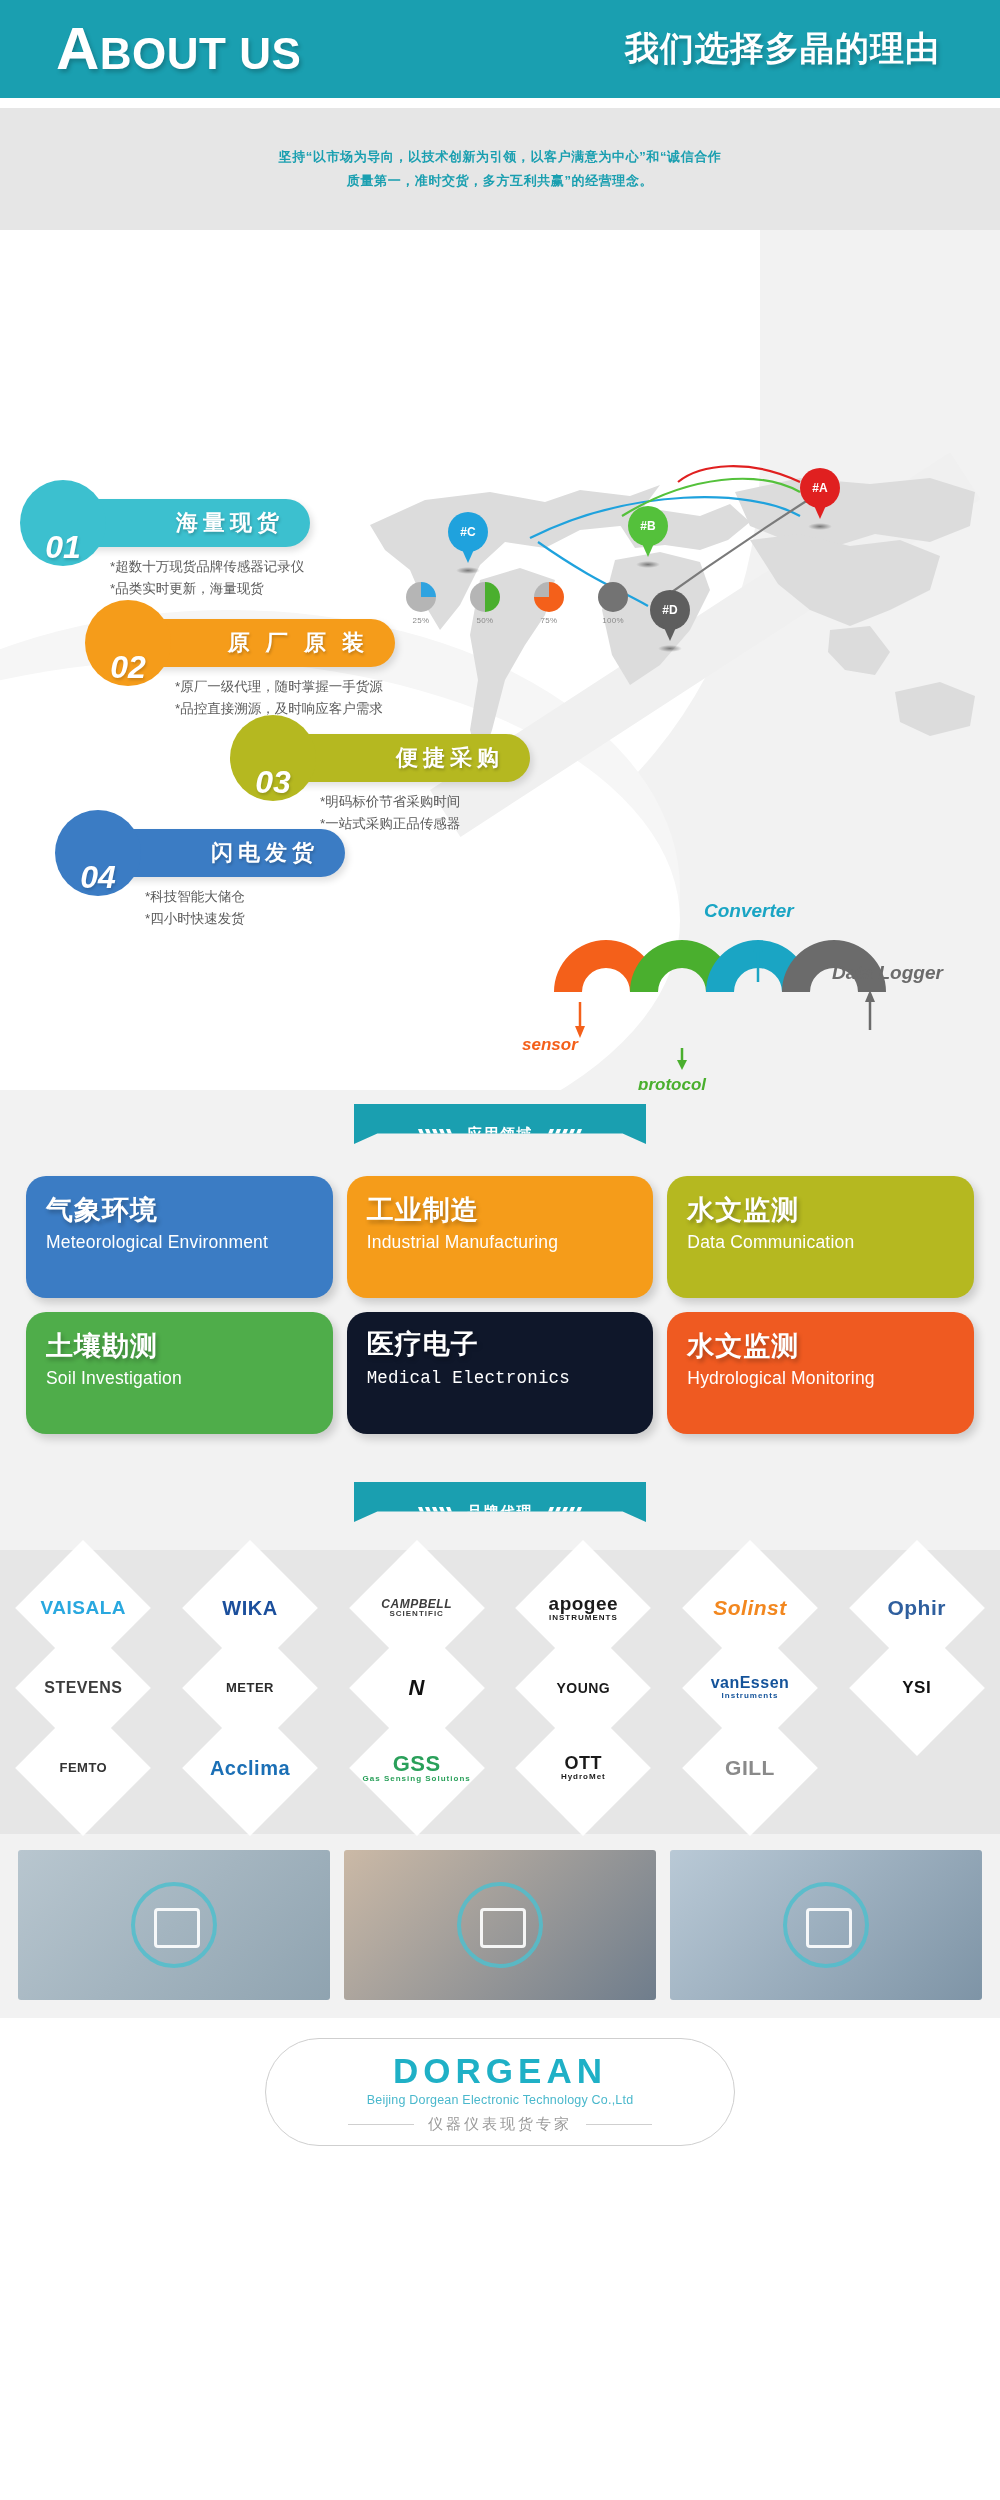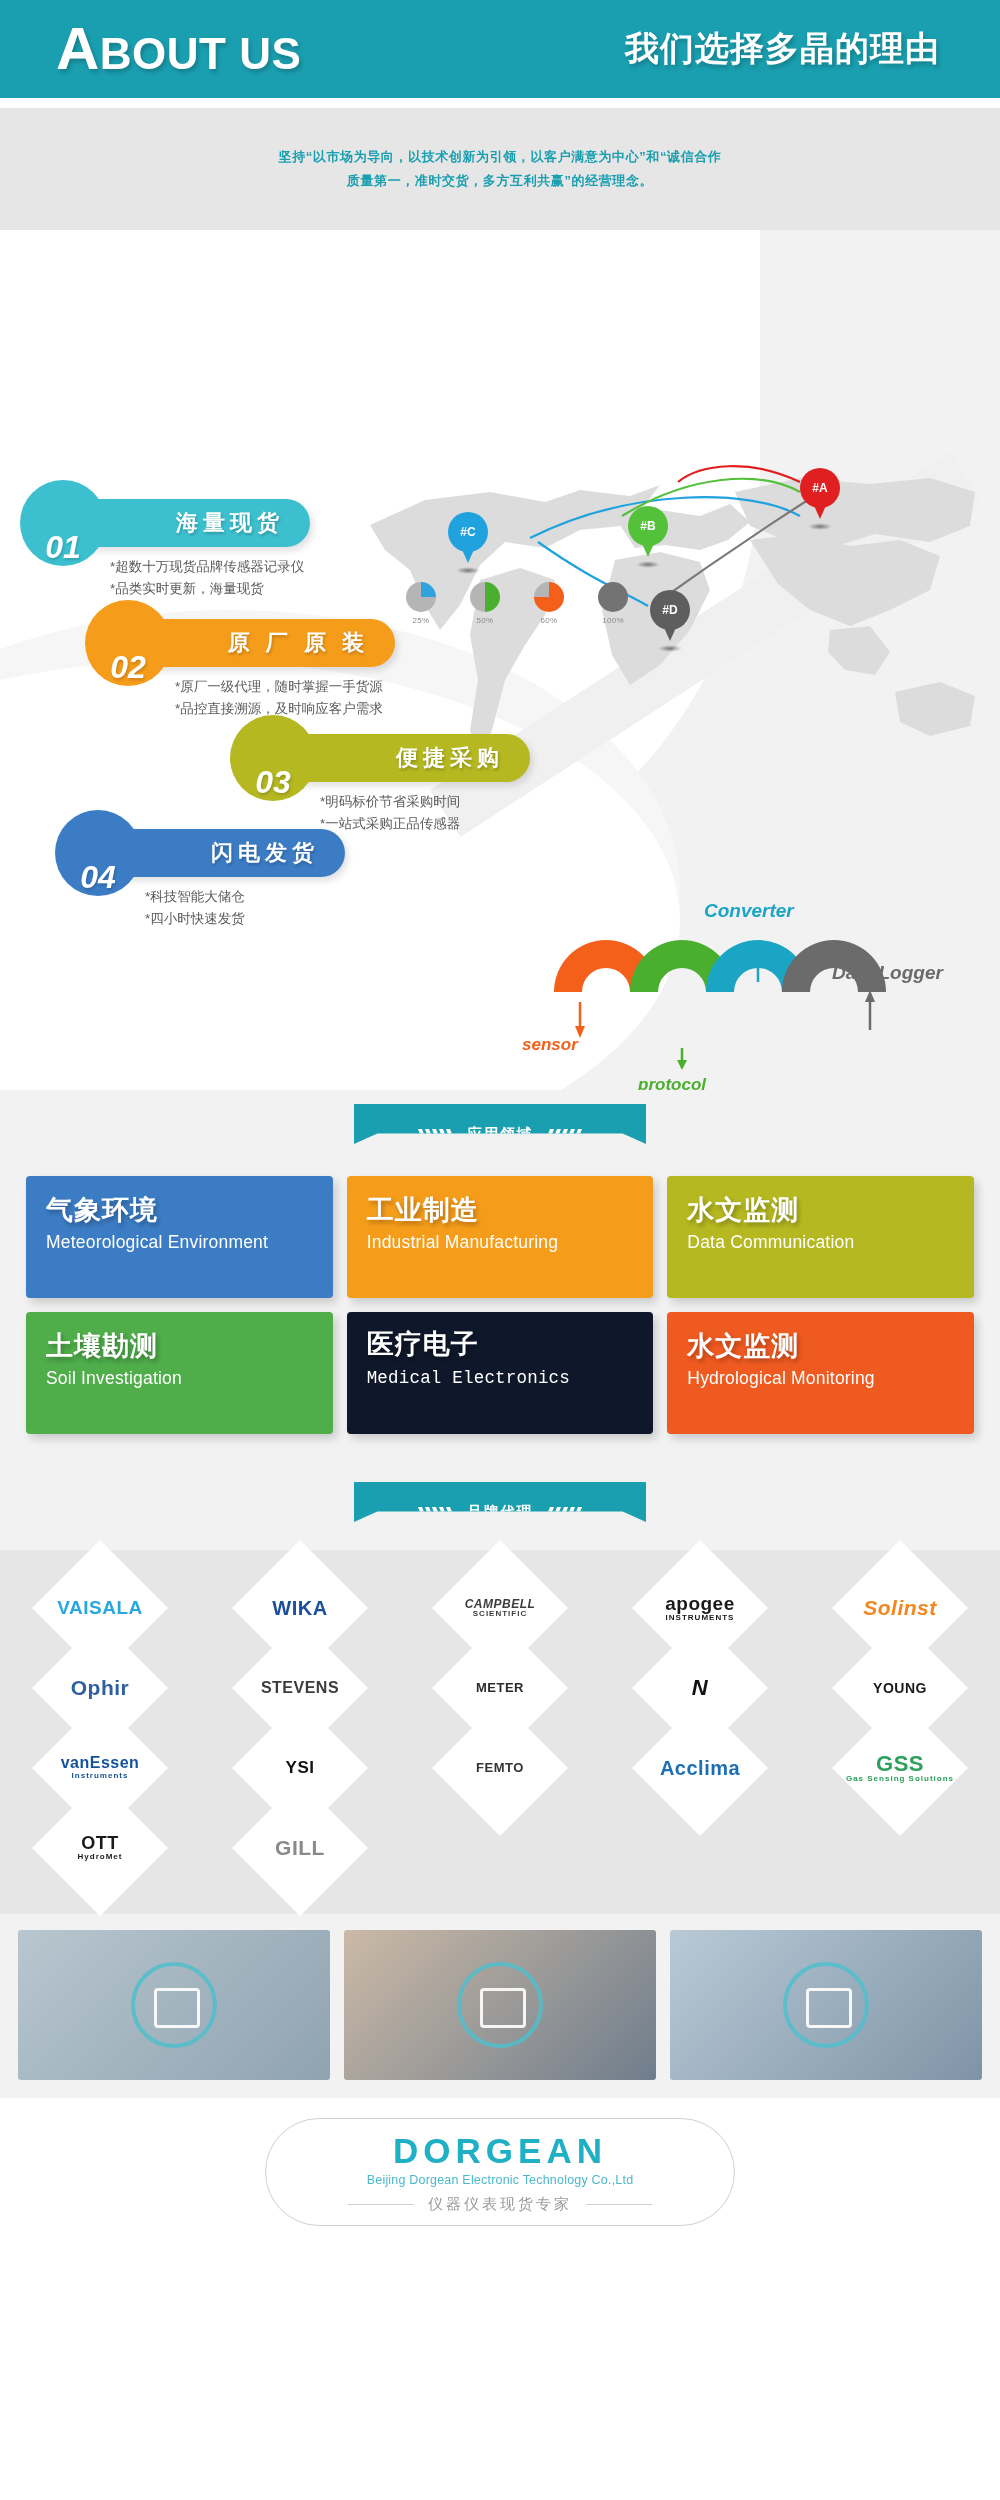--- a/index.html
+++ b/index.html
@@ -121,32 +121,32 @@
   .ribbon-txt { color:#fff; font-size:15px; font-weight:bold; letter-spacing:1.5px; margin-top:-6px; }
   .stripes { display:flex; gap:3px; margin-top:-6px; }
   .stripes i { display:block; width:4px; height:15px; background:#fff; }
   .stripes.left i { transform:skewX(22deg); }
   .stripes.right i { transform:skewX(-22deg); }
 
   
   .cards-zone { background:#f2f2f2; padding:4px 26px 34px; }
   .cards-grid { display:grid; grid-template-columns:repeat(3,1fr); gap:14px; }
   .card {
-    height:122px; border-radius:4px; padding:18px 20px;
+    height:122px; border-radius:20px; padding:18px 20px;
     box-shadow:4px 5px 9px rgba(0,0,0,.16); color:#fff;
   }
   .card-cn {
     font-size:27px; font-weight:bold; letter-spacing:1px; line-height:1.2;
     text-shadow:2px 3px 4px rgba(0,0,0,.28); margin-bottom:6px;
   }
   .card-en { font-size:17.5px; line-height:1.25; letter-spacing:.2px; }
 
   
   .brands-zone { background:#e6e6e6; padding:18px 0 26px; position:relative; }
-  .brands-grid { display:grid; grid-template-columns:repeat(5,1fr); position:relative; z-index:2; }
+  .brands-grid { display:grid; grid-template-columns:repeat(6,1fr); position:relative; z-index:2; }
   .brand-cell {
     height:80px; display:flex; align-items:center; justify-content:center; position:relative;
   }
   .brand-cell::before {
     content:""; position:absolute; left:50%; top:50%;
     width:96px; height:96px; margin:-48px 0 0 -48px;
     background:#fff; transform:rotate(45deg); z-index:-1;
   }
   .brand-text { position:relative; z-index:3; text-align:center; line-height:1.05; }
 
@@ -226,21 +226,21 @@
       <div class="pie-item">
         <div class="pie-circle" style="background:conic-gradient(#2fa3e0 0deg 90deg, #b5b5b5 90deg 360deg);"></div>
         <div class="pie-label">25%</div>
       </div>
       <div class="pie-item">
         <div class="pie-circle" style="background:conic-gradient(#4aaf2e 0deg 180deg, #b5b5b5 180deg 360deg);"></div>
         <div class="pie-label">50%</div>
       </div>
       <div class="pie-item">
         <div class="pie-circle" style="background:conic-gradient(#f4601a 0deg 270deg, #b5b5b5 270deg 360deg);"></div>
-        <div class="pie-label">60%</div>
+        <div class="pie-label">75%</div>
       </div>
       <div class="pie-item">
         <div class="pie-circle" style="background:conic-gradient(#737373 0deg 360deg, #b5b5b5 360deg 360deg);"></div>
         <div class="pie-label">100%</div>
       </div>
     </div>
 
   <div>
       <div class="pin" style="left: 800px; top: 238px;">
         <div class="pin-body" style="background:#e02020;color:#e02020;">

